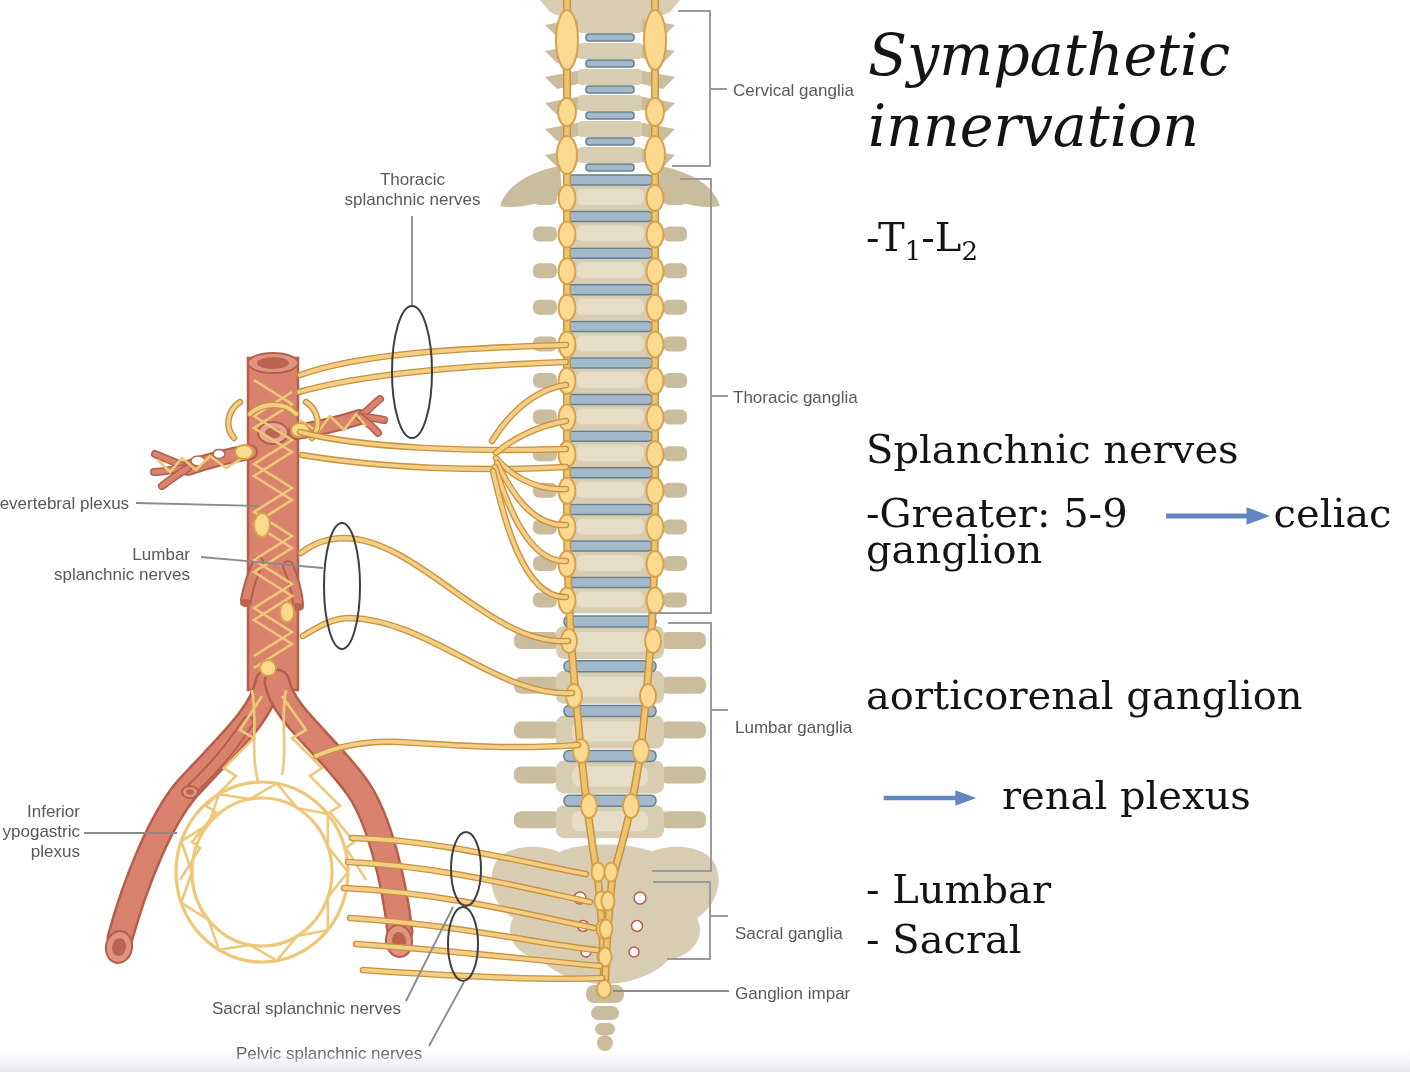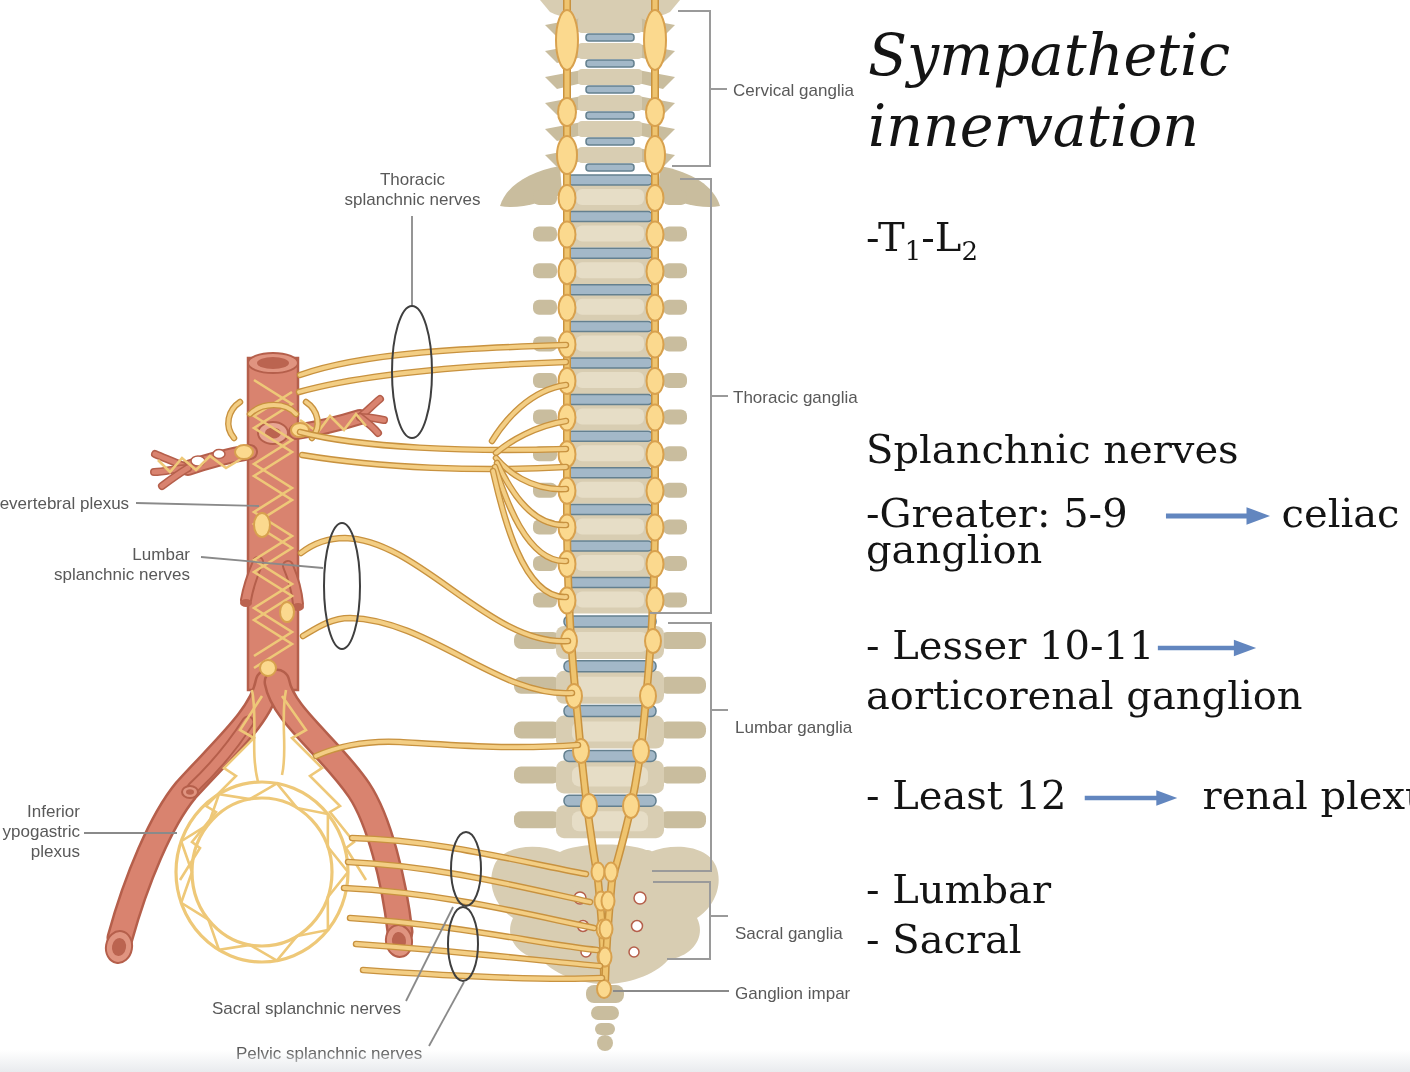--- a/index.html
+++ b/index.html
@@ -409,35 +409,27 @@
   </div>
 
   <div class="serif note" style="left:866px;top:424px;">Splanchnic nerves</div>
 
   <div class="serif note noterow" style="left:866px;top:488px;">
     <span>-Greater: 5-9</span>
     <svg class="arrow" width="108" height="22" viewBox="0 0 110 22" style="margin-left:36px;">
       <line x1="2" y1="11" x2="86" y2="11" stroke="currentColor" stroke-width="5"></line>
       <polygon points="84,2 108,11 84,20" fill="currentColor"></polygon>
     </svg>
-    <span style="margin-left:10px;">celiac</span>
+    <span style="margin-left:2px;">celiac</span>
   </div>
   <div class="serif note" style="left:866px;top:524px;">ganglion</div>
 
-  <div class="serif note noterow" style="left:866px;top:620px;">
-    <span>- Lesser 10-11</span>
-    <svg class="arrow" width="102" height="22" viewBox="0 0 110 22" style="margin-left:2px;">
-      <line x1="2" y1="11" x2="86" y2="11" stroke="currentColor" stroke-width="5"></line>
-      <polygon points="84,2 108,11 84,20" fill="currentColor"></polygon>
-    </svg>
-  </div>
   <div class="serif note" style="left:866px;top:670px;">aorticorenal ganglion</div>
 
   <div class="serif note noterow" style="left:866px;top:770px;">
-    <span>- Least 12</span>
     <svg class="arrow" width="96" height="22" viewBox="0 0 110 22" style="margin-left:16px;">
       <line x1="2" y1="11" x2="86" y2="11" stroke="currentColor" stroke-width="5"></line>
       <polygon points="84,2 108,11 84,20" fill="currentColor"></polygon>
     </svg>
     <span style="margin-left:24px;">renal plexus</span>
   </div>
 
   <div class="serif note" style="left:866px;top:864px;">- Lumbar</div>
   <div class="serif note" style="left:866px;top:914px;">- Sacral</div>
 </div>

